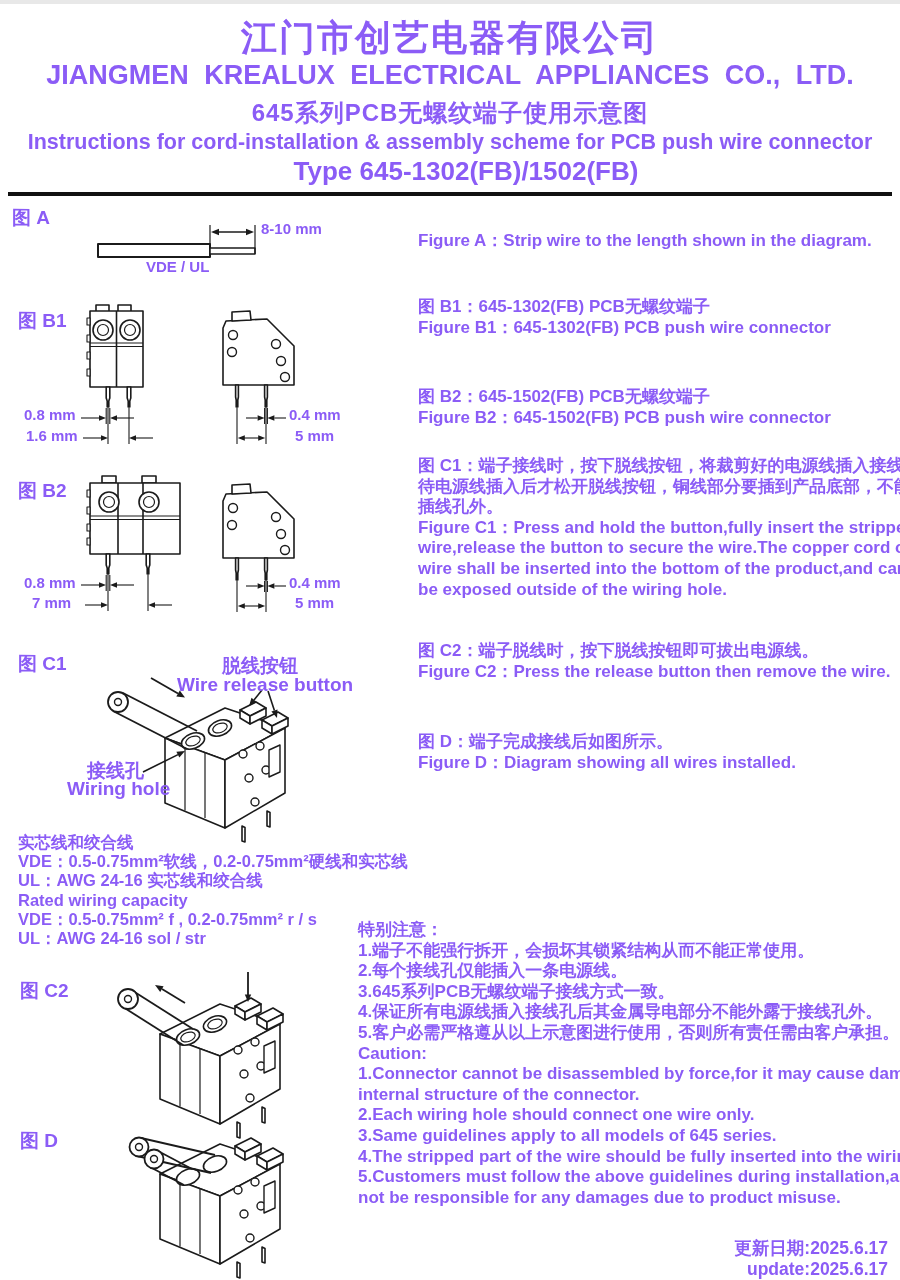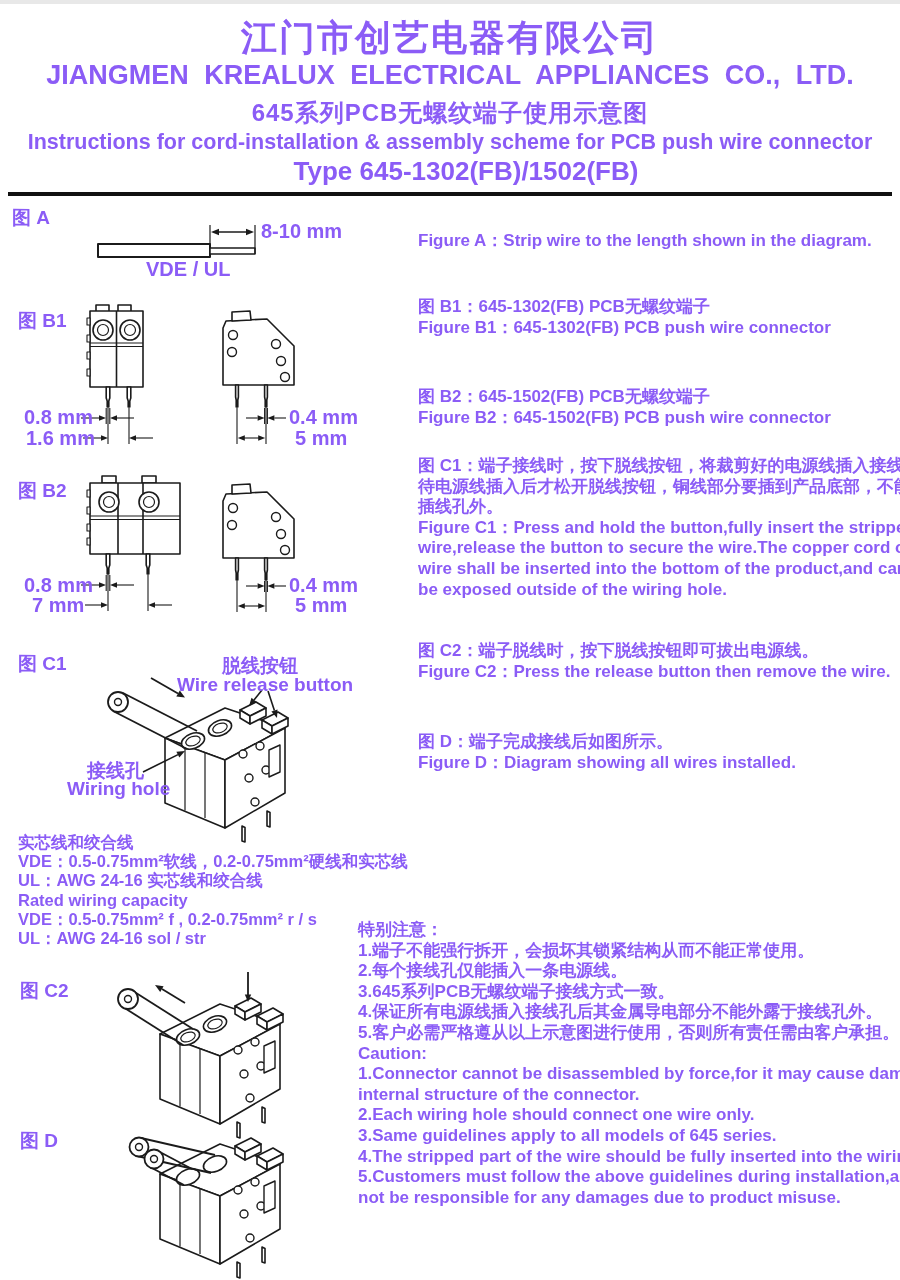--- a/index.html
+++ b/index.html
@@ -11,21 +11,21 @@
   }
   .t { position:absolute; white-space:nowrap; }
   .ctr { left:0; width:100%; text-align:center; white-space:nowrap; }
   .h1 { top:10px;  font-size:36px; letter-spacing:2px; }
   .h2 { top:56px;  font-size:27px; word-spacing:8px; }
   .h3 { top:93px;  font-size:24px; letter-spacing:1px; }
   .h4 { top:126px; font-size:21.5px; }
   .h5 { top:152px; font-size:26px;padding-left:16px; }
   .rule { position:absolute; left:8px; top:188px; width:884px; height:3.5px; background:#111; }
   .figlabel { font-size:19px; }
-  .dim { font-size:20px; }
+  .dim { font-size:15px; }
   .annot { font-size:19px; }
   .desc { font-size:17px; line-height:21px; }
   .block div { white-space:nowrap; }
   .c1block { font-size:17px; line-height:20.6px; }
   .capblock { font-size:16.5px; line-height:19.2px; }
   .cautionblock { font-size:17px; line-height:20.6px; }
   .footer { font-size:17.5px; line-height:20.5px; text-align:right; }
   svg { position:absolute; overflow:visible; }
   .ln { stroke:#1b1b1b; fill:none; }
   .fl { fill:#1b1b1b; stroke:none; }
@@ -365,14 +365,18 @@
     <div>Caution:</div>
     <div>1.Connector cannot be disassembled by force,for it may cause damage to the</div>
     <div>internal structure of the connector.</div>
     <div>2.Each wiring hole should connect one wire only.</div>
     <div>3.Same guidelines apply to all models of 645 series.</div>
     <div>4.The stripped part of the wire should be fully inserted into the wiring hole.</div>
     <div>5.Customers must follow the above guidelines during installation,and we will</div>
     <div>not be responsible for any damages due to product misuse.</div>
   </div>
 
+  <div class="t block footer" style="right:12px;top:1234px">
+    <div>更新日期:2025.6.17</div>
+    <div>update:2025.6.17</div>
+  </div>
 
 </div>
 
 </body></html>

